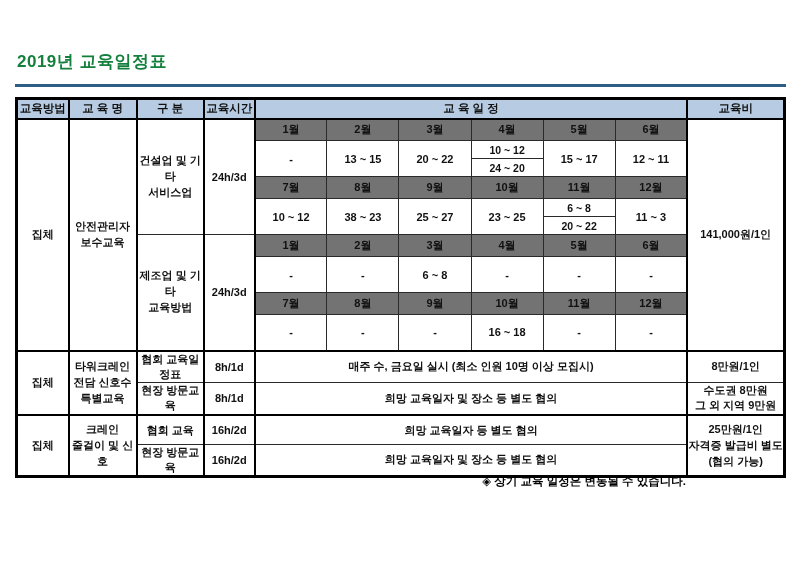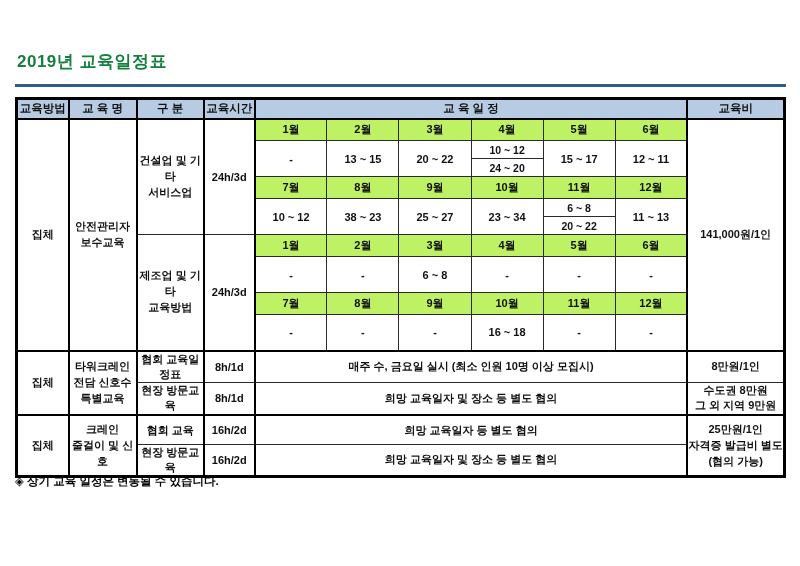--- a/index.html
+++ b/index.html
@@ -17,30 +17,30 @@
   table.sched{
     position:absolute;left:15px;top:97px;width:771px;
     border-collapse:collapse;table-layout:fixed;
     border:3px solid #000;
   }
   td,th{
     border:1px solid #2a2a2a;text-align:center;vertical-align:middle;
     font-size:11px;font-weight:700;padding:0;overflow:hidden;color:#111;
   }
   th{background:#b7cce2;font-size:11.5px;}
-  td.mh{background:#bef264;}
+  td.mh{background:#737373;}
   .bR{border-right:2px solid #000 !important;}
   .bB{border-bottom:2px solid #000 !important;}
   tr.h26{height:20px;} tr.h22{height:22px;} tr.h36{height:36px;} tr.h29{height:29px;}
   .ml{white-space:pre-line;line-height:1.45;}
   .split{display:flex;flex-direction:column;height:35px;}
   .half{flex:1;display:flex;align-items:center;justify-content:center;font-size:10.5px;font-weight:700;}
   .hb{border-bottom:1px solid #2a2a2a;}
   .footnote{
-    position:absolute;left:15px;top:474px;width:671px;text-align:left;
+    position:absolute;left:15px;top:474px;width:671px;text-align:right;
     font-size:11.5px;font-weight:700;color:#000;
   }
 </style>
 </head>
 <body>
 
 <div class="title">2019년 교육일정표</div>
 <div class="title-rule"></div>
 
 <table class="sched">
@@ -102,28 +102,28 @@
     <td class="mh">8월</td>
     <td class="mh">9월</td>
     <td class="mh">10월</td>
     <td class="mh">11월</td>
     <td class="mh bR">12월</td>
   </tr>
   <tr class="h36">
     <td>10 ~ 12</td>
     <td>38 ~ 23</td>
     <td>25 ~ 27</td>
-    <td>23 ~ 34</td>
+    <td>23 ~ 25</td>
     <td>
       <div class="split">
         <div class="half hb">6 ~ 8</div>
         <div class="half">20 ~ 22</div>
       </div>
     </td>
-    <td class="bR">11 ~ 13</td>
+    <td class="bR">11 ~ 3</td>
   </tr>
 
   <tr class="h22">
     <td rowspan="4" class="bR bB ml">제조업 및 기타
 교육방법</td>
     <td rowspan="4" class="bR bB">24h/3d</td>
     <td class="mh">1월</td>
     <td class="mh">2월</td>
     <td class="mh">3월</td>
     <td class="mh">4월</td>

